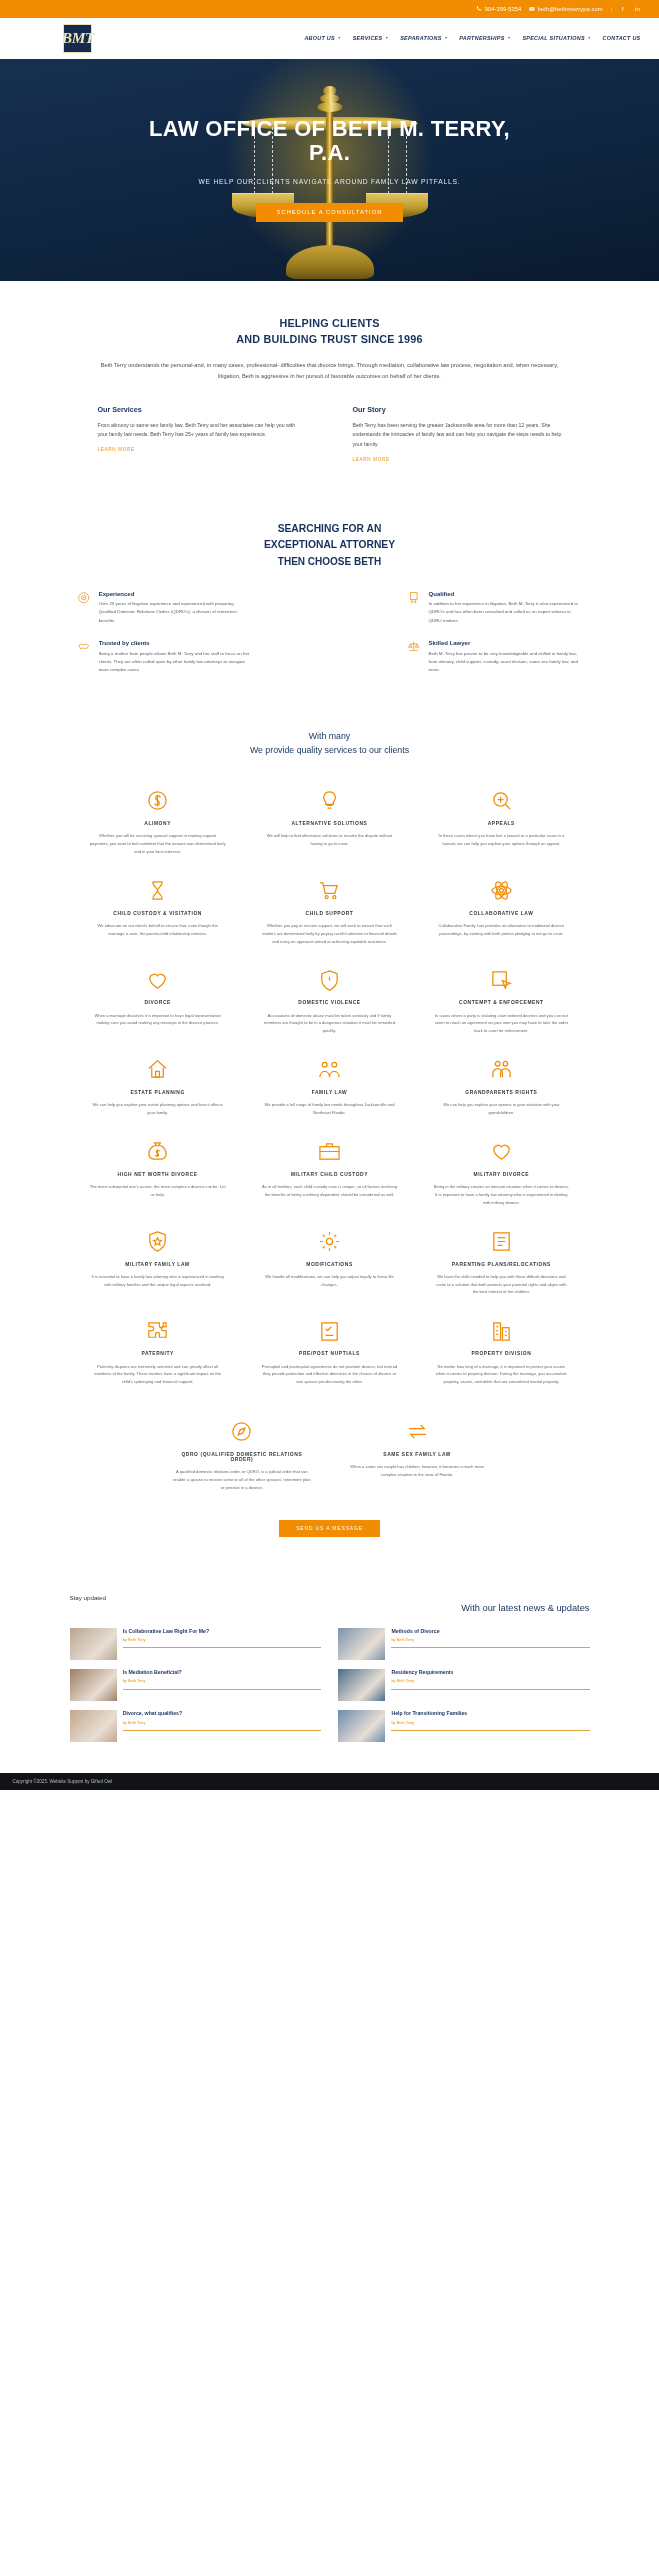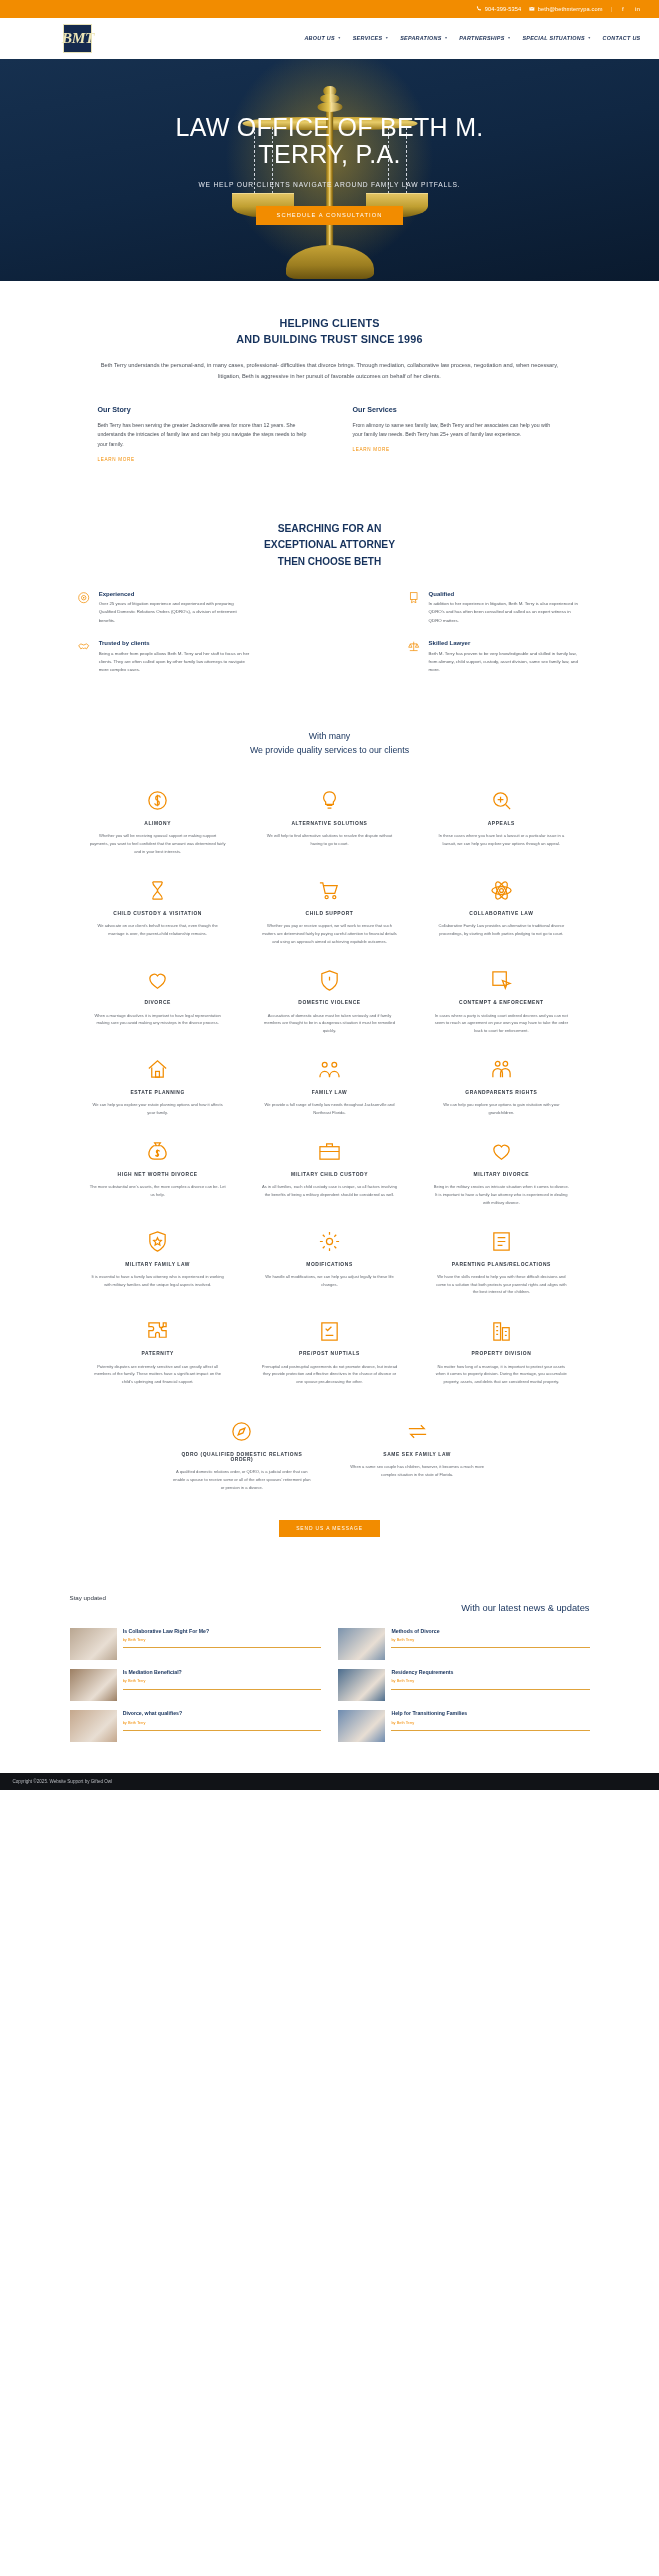--- a/index.html
+++ b/index.html
@@ -94,23 +94,23 @@
   .sc-pan { position: absolute; top: 120px; width: 62px; height: 24px;
             background: linear-gradient(180deg,#e2c362,#c09f31 55%,#7e6413);
             border-radius: 0 0 46% 46%; border-top: 1.5px solid #f0da90; }
   .sc-base { position: absolute; left: 50%; transform: translateX(-50%); bottom: 0; width: 88px; height: 34px;
              background: linear-gradient(180deg,#c6a336,#9b7d20 60%,#6b5410);
              border-radius: 50% 50% 14% 14% / 70% 70% 16% 16%; filter: blur(0.2px); }
 
   .hero-title {
     position: relative; z-index: 3;
     color: #fff;
-    font-size: 25px;
+    font-size: 22px;
     line-height: 1.08;
-    font-weight: normal;
+    font-weight: bold;
     text-align: center;
     letter-spacing: 0.3px;
     text-transform: uppercase;
     max-width: 392px;
     font-family: "Liberation Sans", sans-serif;
   }
   .hero-sub {
     position: relative; z-index: 3;
     margin-top: 13.4px;
     color: #e6eaf1;
@@ -309,27 +309,27 @@
 </div>
 
 <div class="intro">
   <h2>
     <span>HELPING CLIENTS</span><br>
     <span>AND BUILDING TRUST SINCE 1996</span>
   </h2>
   <p>Beth Terry understands the personal-and, in many cases, professional- difficulties that divorce brings. Through mediation, collaborative law process, negotiation and, when necessary, litigation, Beth is aggressive in her pursuit of favorable outcomes on behalf of her clients.</p>
   <div class="two-col" id="introCols">
   <div class="col">
+    <h3>Our Services</h3>
+    <p>From alimony to same sex family law, Beth Terry and her associates can help you with your family law needs. Beth Terry has 25+ years of family law experience.</p>
+    <a class="learn" href="#">LEARN MORE</a>
+  </div>
+  <div class="col">
     <h3>Our Story</h3>
     <p>Beth Terry has been serving the greater Jacksonville area for more than 12 years. She understands the intricacies of family law and can help you navigate the steps needs to help your family.</p>
-    <a class="learn" href="#">LEARN MORE</a>
-  </div>
-  <div class="col">
-    <h3>Our Services</h3>
-    <p>From alimony to same sex family law, Beth Terry and her associates can help you with your family law needs. Beth Terry has 25+ years of family law experience.</p>
     <a class="learn" href="#">LEARN MORE</a>
   </div>
     </div>
 </div>
 
 <div class="choose">
   <h2>
     <span>SEARCHING FOR AN</span><br>
     <span>EXCEPTIONAL ATTORNEY</span><br>
     <span class="big">THEN CHOOSE BETH</span>

